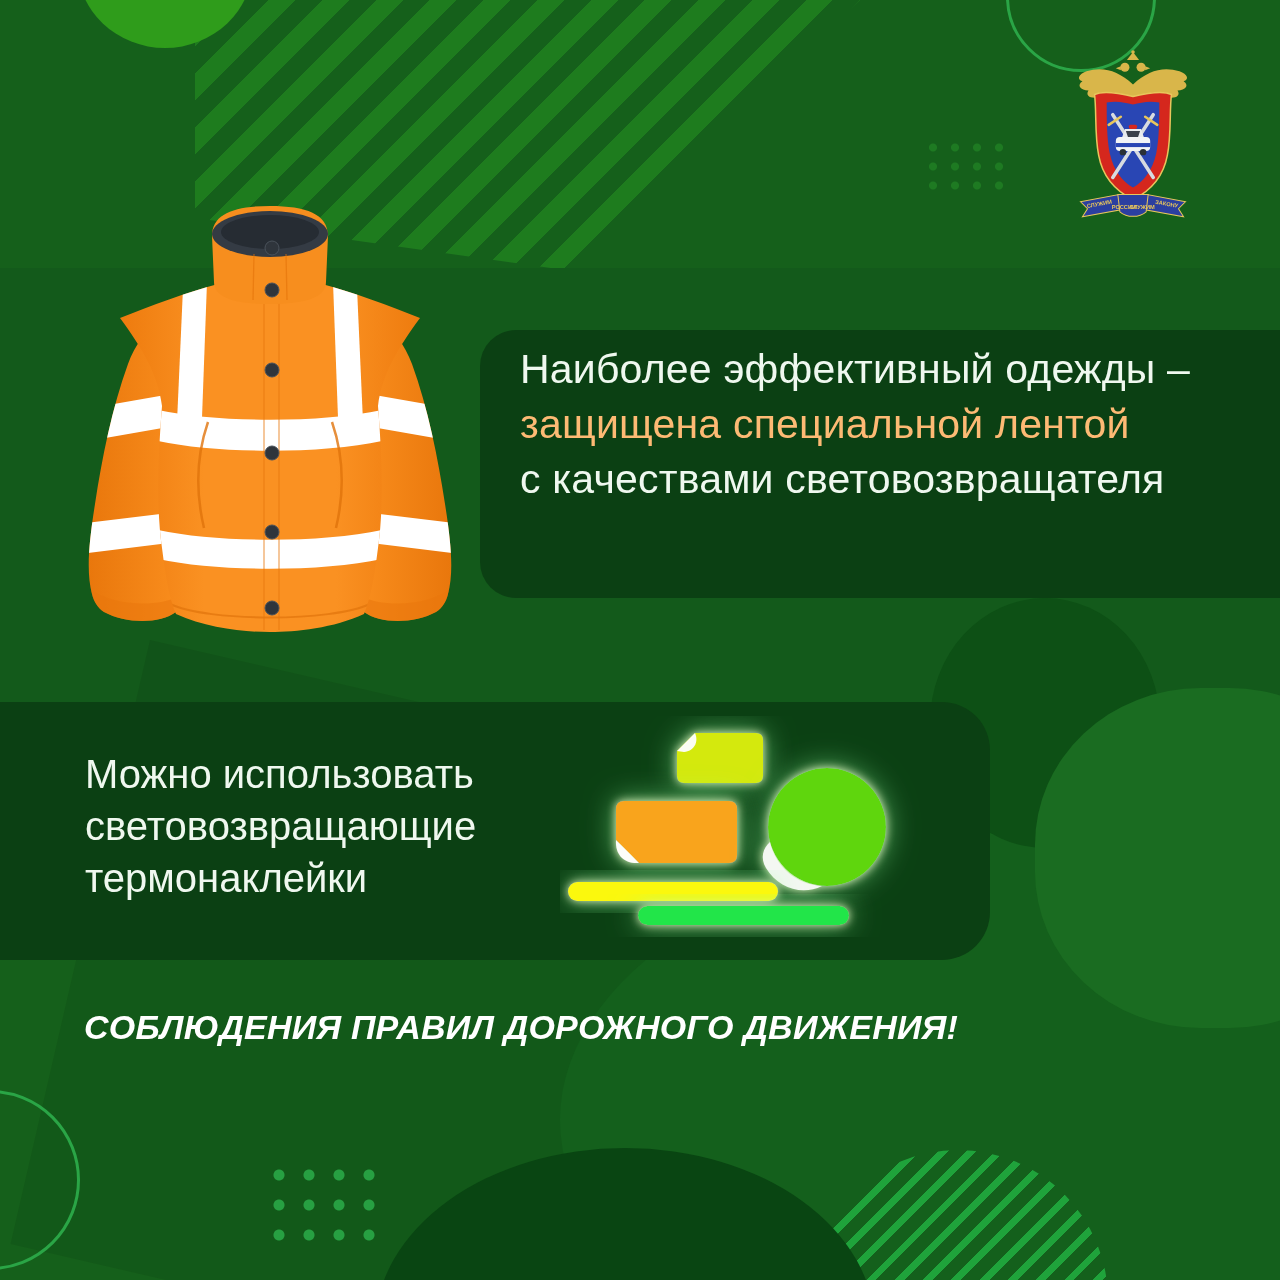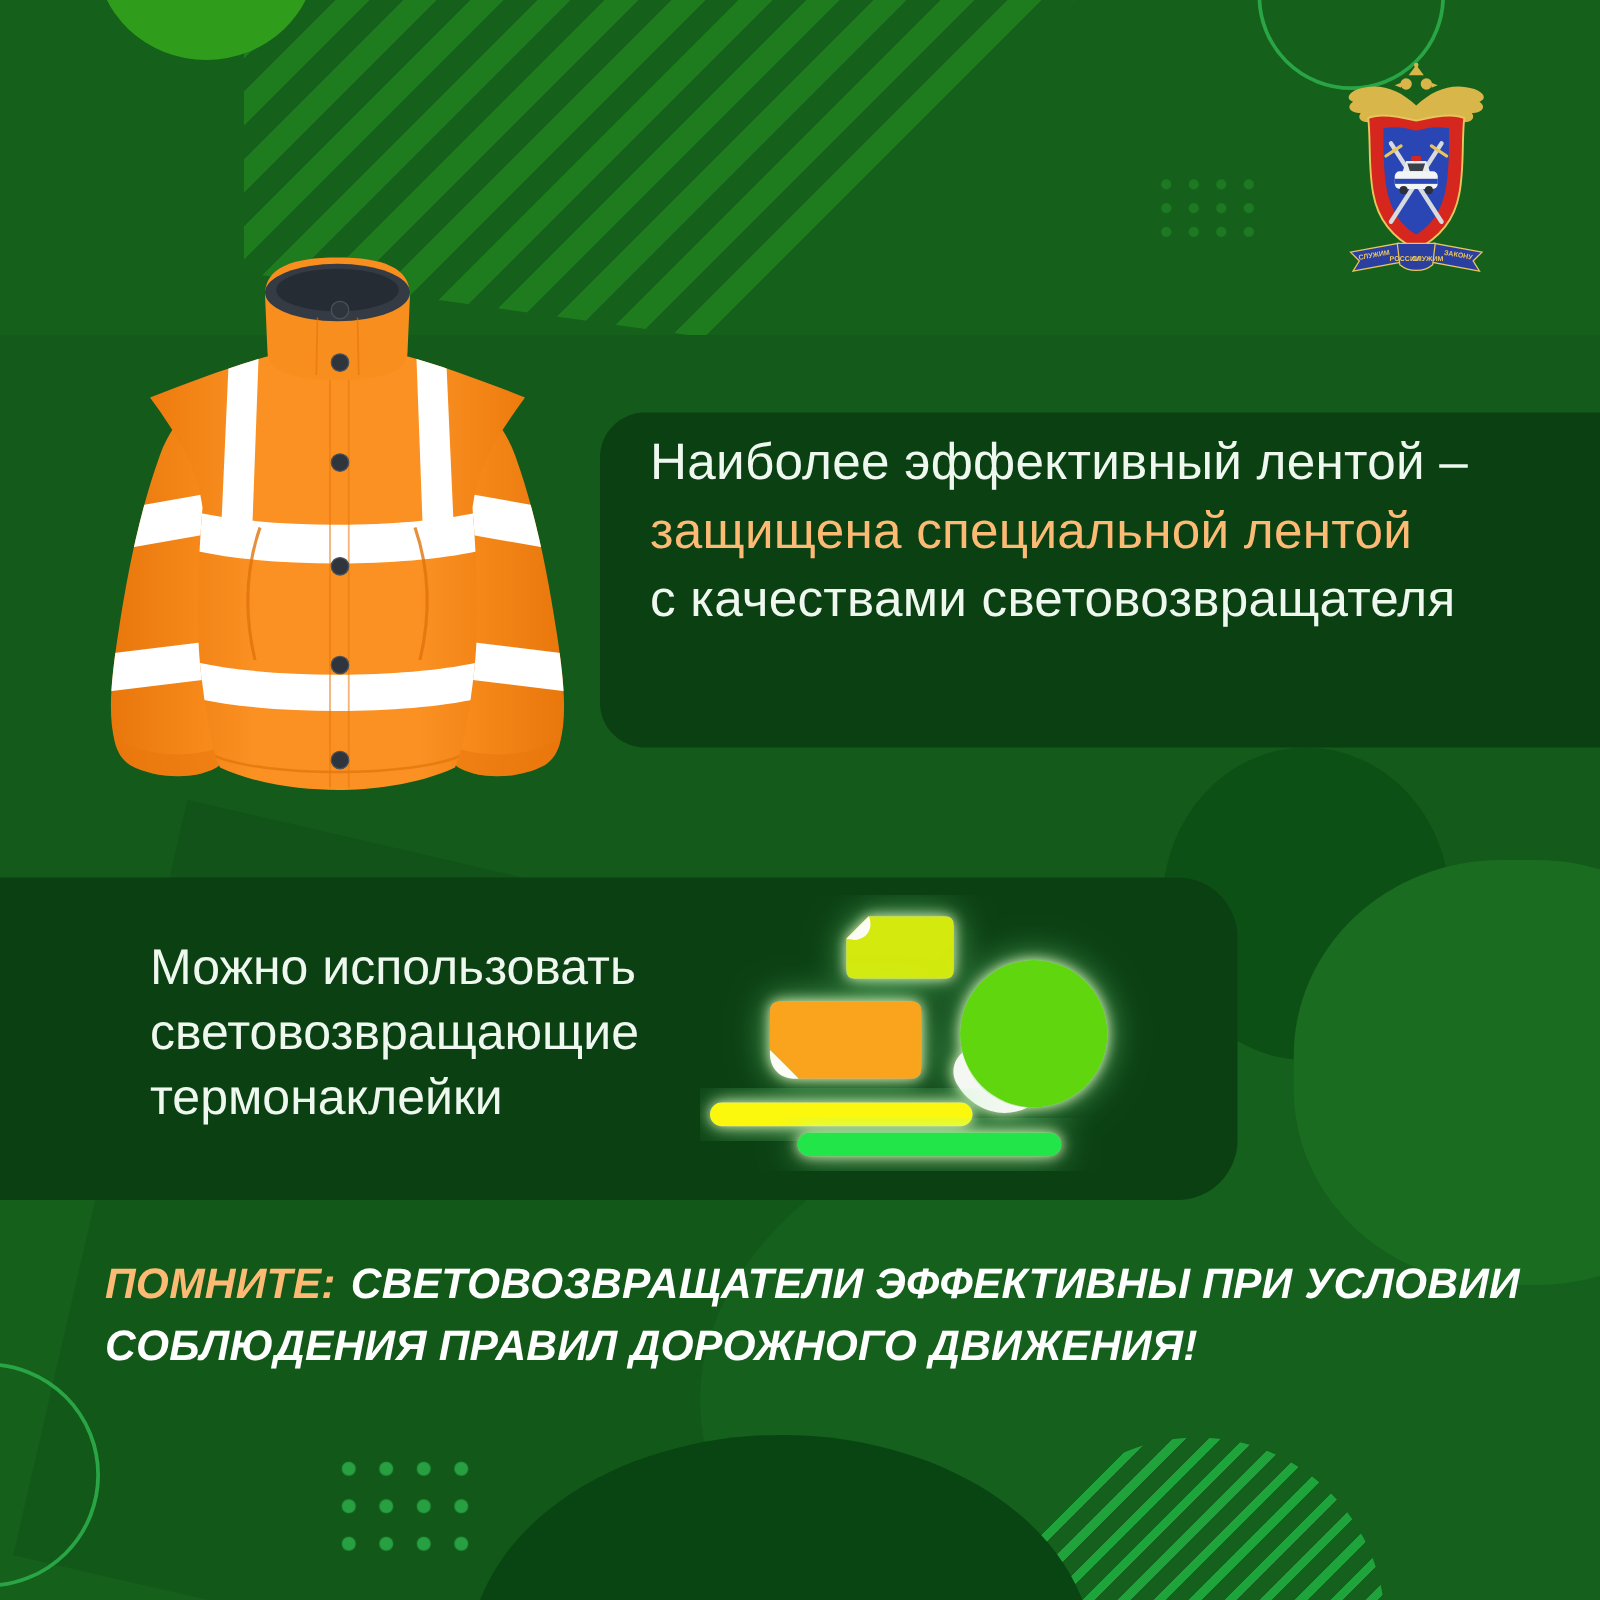--- a/index.html
+++ b/index.html
@@ -32,21 +32,21 @@
 
   
   .panel{background:#0B4013;}
   .panel-main{left:480px;top:330px;width:800px;height:268px;border-radius:36px 0 0 36px;}
   .panel-stickers{left:-50px;top:702px;width:1040px;height:258px;border-radius:0 48px 48px 0;}
 
   
   .main-text{left:520px;top:342px;font-size:41px;line-height:55px;color:#EFF8EF;
     font-weight:500;letter-spacing:0.2px;white-space:nowrap;}
   .sticker-text{left:85px;top:748px;font-size:40px;line-height:52px;color:#EFF8EF;
-    font-weight:500;white-space:nowrap;margin-left:35px;}
+    font-weight:500;white-space:nowrap;}
   .yellow{color:#fdba74;}
   .footer-text{left:84px;top:1002px;font-size:34px;line-height:50px;color:#FFFFFF;
     font-weight:700;font-style:italic;letter-spacing:0.2px;white-space:nowrap;}
   .footer-text .emph{margin-right:12px;}
 </style>
 </head>
 <body>
 
 <div id="canvas">
 
@@ -226,31 +226,28 @@
     </g>
     <g filter="url(#stkGlow)">
       <rect x="8" y="166" width="210" height="19" rx="9.5" fill="#FBF80D"></rect>
     </g>
     <g filter="url(#stkGlow)">
       <rect x="78" y="190" width="211" height="19" rx="9.5" fill="#21E54A"></rect>
     </g>
   </svg>
 
   <div class="abs main-text">
-    <div>Наиболее эффективный лентой –</div>
+    <div>Наиболее эффективный одежды –</div>
     <div class="yellow">защищена специальной лентой</div>
     <div>с качествами световозвращателя</div>
   </div>
 
   <div class="abs sticker-text">
     <div>Можно использовать</div>
     <div>световозвращающие</div>
     <div>термонаклейки</div>
   </div>
 
   <div class="abs footer-text">
-    <div>
-      <span class="yellow emph">ПОМНИТЕ:</span><span>СВЕТОВОЗВРАЩАТЕЛИ ЭФФЕКТИВНЫ ПРИ УСЛОВИИ</span>
-    </div>
     <div>СОБЛЮДЕНИЯ ПРАВИЛ ДОРОЖНОГО ДВИЖЕНИЯ!</div>
   </div>
 
 </div>
 
 </body></html>

